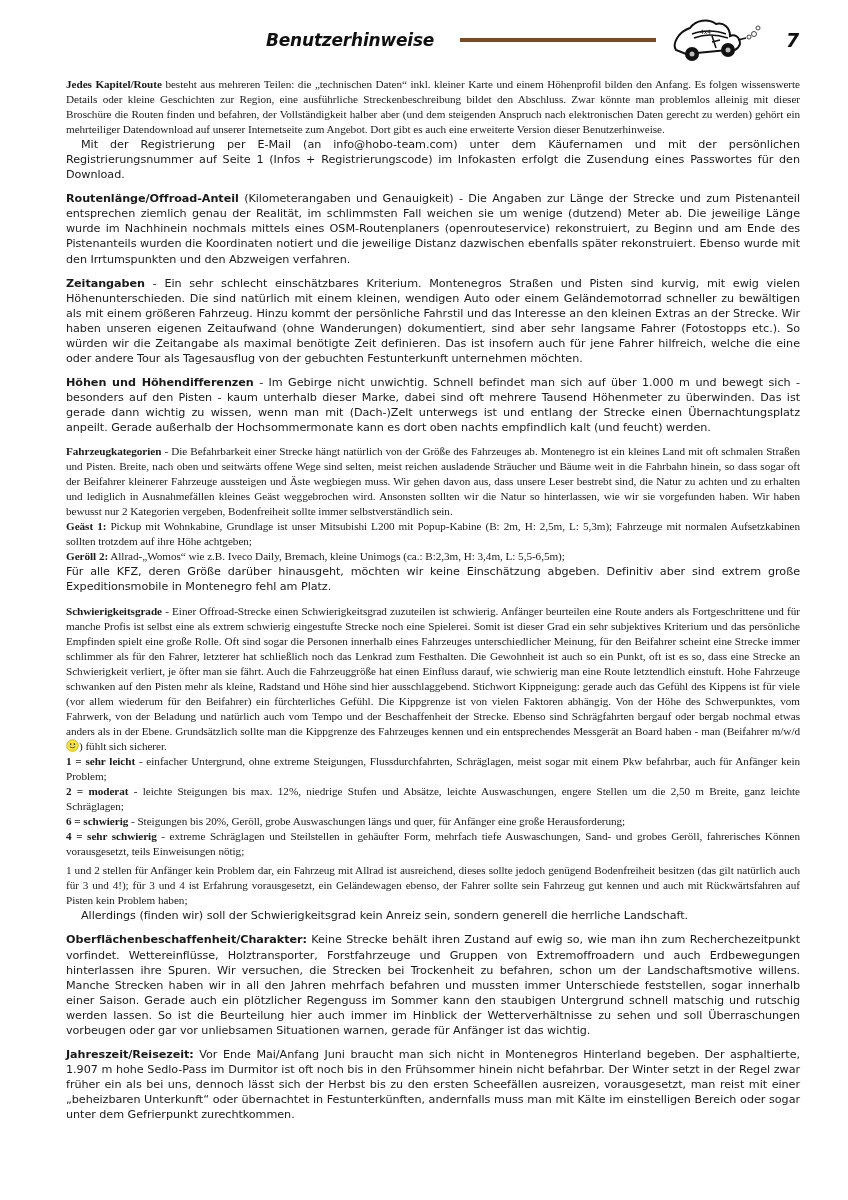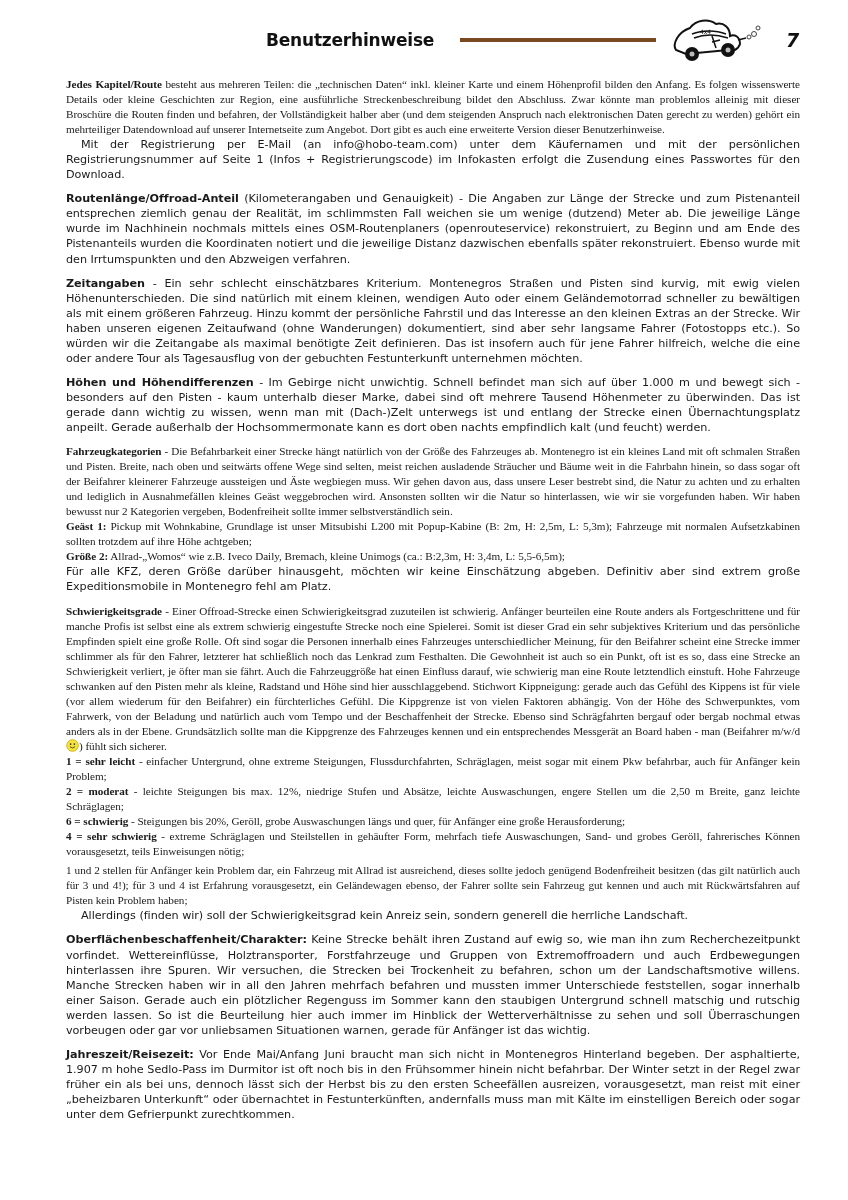--- a/index.html
+++ b/index.html
@@ -1,18 +1,18 @@
 <!DOCTYPE html>
 <html><head>
 <meta charset="utf-8">
 <style>
   html, body { margin: 0; padding: 0; background: #ffffff; }
   body { width: 848px; height: 1200px; position: relative; overflow: hidden; font-family: "DejaVu Sans", sans-serif; color: #1a1a1a; }
   .header { position: absolute; left: 0; top: 0; width: 848px; height: 70px; }
-  .header-title { position: absolute; left: 266px; top: 30px; font-family: "DejaVu Sans", sans-serif; font-weight: bold; font-size: 17px; color: #111; letter-spacing: -0.2px; }
+  .header-title { position: absolute; left: 266px; top: 30px; font-family: "DejaVu Sans", sans-serif; font-weight: bold; font-style: italic; font-size: 17px; color: #111; letter-spacing: -0.2px; }
   .header-rule { position: absolute; left: 460px; top: 38px; width: 196px; height: 4px; background: #7a4a22; }
   .header-logo { position: absolute; left: 668px; top: 14px; width: 100px; height: 50px; }
   .page-number { position: absolute; left: 786px; top: 29px; font-weight: bold; font-style: italic; font-size: 19px; color: #111; }
   .content { position: absolute; left: 66px; top: 77px; width: 734px; font-size: 11.2px; line-height: 15.05px; text-align: justify; letter-spacing: -0.05px; }
   .content p { margin: 0 0 9px 0; }
   .content p.tight { margin: 0; font-family: Liberation Serif, serif; }
   .content .indent { text-indent: 15px; }
   .b { font-weight: bold; }
   .smiley { display: inline-block; width: 13px; height: 13px; vertical-align: -2px; }
 </style>
@@ -45,21 +45,21 @@
   <p class="indent">Mit der Registrierung per E-Mail (an info@hobo-team.com) unter dem Käufernamen und mit der persönlichen Registrierungsnummer auf Seite 1 (Infos + Registrierungscode) im Infokasten erfolgt die Zusendung eines Passwortes für den Download.</p>
 
   <p><span class="b">Routenlänge/Offroad-Anteil</span><span> (Kilometerangaben und Genauigkeit) - Die Angaben zur Länge der Strecke und zum Pistenanteil entsprechen ziemlich genau der Realität, im schlimmsten Fall weichen sie um wenige (dutzend) Meter ab. Die jeweilige Länge wurde im Nachhinein nochmals mittels eines OSM-Routenplaners (openrouteservice) rekonstruiert, zu Beginn und am Ende des Pistenanteils wurden die Koordinaten notiert und die jeweilige Distanz dazwischen ebenfalls später rekonstruiert. Ebenso wurde mit den Irrtumspunkten und den Abzweigen verfahren.</span></p>
 
   <p><span class="b">Zeitangaben</span><span> - Ein sehr schlecht einschätzbares Kriterium. Montenegros Straßen und Pisten sind kurvig, mit ewig vielen Höhenunterschieden. Die sind natürlich mit einem kleinen, wendigen Auto oder einem Geländemotorrad schneller zu bewältigen als mit einem größeren Fahrzeug. Hinzu kommt der persönliche Fahrstil und das Interesse an den kleinen Extras an der Strecke. Wir haben unseren eigenen Zeitaufwand (ohne Wanderungen) dokumentiert, sind aber sehr langsame Fahrer (Fotostopps etc.). So würden wir die Zeitangabe als maximal benötigte Zeit definieren. Das ist insofern auch für jene Fahrer hilfreich, welche die eine oder andere Tour als Tagesausflug von der gebuchten Festunterkunft unternehmen möchten.</span></p>
 
   <p><span class="b">Höhen und Höhendifferenzen</span><span> - Im Gebirge nicht unwichtig. Schnell befindet man sich auf über 1.000 m und bewegt sich - besonders auf den Pisten - kaum unterhalb dieser Marke, dabei sind oft mehrere Tausend Höhenmeter zu überwinden. Das ist gerade dann wichtig zu wissen, wenn man mit (Dach-)Zelt unterwegs ist und entlang der Strecke einen Übernachtungsplatz anpeilt. Gerade außerhalb der Hochsommermonate kann es dort oben nachts empfindlich kalt (und feucht) werden.</span></p>
 
   <p class="tight"><span class="b">Fahrzeugkategorien</span><span> - Die Befahrbarkeit einer Strecke hängt natürlich von der Größe des Fahrzeuges ab. Montenegro ist ein kleines Land mit oft schmalen Straßen und Pisten. Breite, nach oben und seitwärts offene Wege sind selten, meist reichen ausladende Sträucher und Bäume weit in die Fahrbahn hinein, so dass sogar oft der Beifahrer kleinerer Fahrzeuge aussteigen und Äste wegbiegen muss. Wir gehen davon aus, dass unsere Leser bestrebt sind, die Natur zu achten und zu erhalten und lediglich in Ausnahmefällen kleines Geäst weggebrochen wird. Ansonsten sollten wir die Natur so hinterlassen, wie wir sie vorgefunden haben. Wir haben bewusst nur 2 Kategorien vergeben, Bodenfreiheit sollte immer selbstverständlich sein.</span></p>
   <p class="tight"><span class="b">Geäst 1:</span><span> Pickup mit Wohnkabine, Grundlage ist unser Mitsubishi L200 mit Popup-Kabine (B: 2m, H: 2,5m, L: 5,3m); Fahrzeuge mit normalen Aufsetzkabinen sollten trotzdem auf ihre Höhe achtgeben;</span></p>
-  <p class="tight"><span class="b">Größe 2:</span><span> Allrad-„Womos“ wie z.B. Iveco Daily, Bremach, kleine Unimogs (ca.: B:2,3m, H: 3,4m, L: 5,5-6,5m);</span></p>
+  <p class="tight"><span class="b">Geröll 2:</span><span> Allrad-„Womos“ wie z.B. Iveco Daily, Bremach, kleine Unimogs (ca.: B:2,3m, H: 3,4m, L: 5,5-6,5m);</span></p>
   <p>Für alle KFZ, deren Größe darüber hinausgeht, möchten wir keine Einschätzung abgeben. Definitiv aber sind extrem große Expeditionsmobile in Montenegro fehl am Platz.</p>
 
   <p class="tight"><span class="b">Schwierigkeitsgrade</span><span> - Einer Offroad-Strecke einen Schwierigkeitsgrad zuzuteilen ist schwierig. Anfänger beurteilen eine Route anders als Fortgeschrittene und für manche Profis ist selbst eine als extrem schwierig eingestufte Strecke noch eine Spielerei. Somit ist dieser Grad ein sehr subjektives Kriterium und das persönliche Empfinden spielt eine große Rolle. Oft sind sogar die Personen innerhalb eines Fahrzeuges unterschiedlicher Meinung, für den Beifahrer scheint eine Strecke immer schlimmer als für den Fahrer, letzterer hat schließlich noch das Lenkrad zum Festhalten. Die Gewohnheit ist auch so ein Punkt, oft ist es so, dass eine Strecke an Schwierigkeit verliert, je öfter man sie fährt. Auch die Fahrzeuggröße hat einen Einfluss darauf, wie schwierig man eine Route letztendlich einstuft. Hohe Fahrzeuge schwanken auf den Pisten mehr als kleine, Radstand und Höhe sind hier ausschlaggebend. Stichwort Kippneigung: gerade auch das Gefühl des Kippens ist für viele (vor allem wiederum für den Beifahrer) ein fürchterliches Gefühl. Die Kippgrenze ist von vielen Faktoren abhängig. Von der Höhe des Schwerpunktes, vom Fahrwerk, von der Beladung und natürlich auch vom Tempo und der Beschaffenheit der Strecke. Ebenso sind Schrägfahrten bergauf oder bergab nochmal etwas anders als in der Ebene. Grundsätzlich sollte man die Kippgrenze des Fahrzeuges kennen und ein entsprechendes Messgerät an Board haben - man (Beifahrer m/w/d </span><svg class="smiley" viewBox="0 0 14 14">
         <circle cx="7" cy="7" r="6.3" fill="#f5e33a" stroke="#c8a800" stroke-width="0.8"></circle>
         <circle cx="5" cy="5.5" r="0.9" fill="#333"></circle>
         <circle cx="9" cy="5.5" r="0.9" fill="#333"></circle>
         <path d="M4.2 8.3 Q7 11 9.8 8.3" fill="none" stroke="#333" stroke-width="0.9"></path>
       </svg><span>) fühlt sich sicherer.</span></p>
   <p class="tight"><span class="b">1 = sehr leicht</span><span> - einfacher Untergrund, ohne extreme Steigungen, Flussdurchfahrten, Schräglagen, meist sogar mit einem Pkw befahrbar, auch für Anfänger kein Problem;</span></p>
   <p class="tight"><span class="b">2 = moderat</span><span> - leichte Steigungen bis max. 12%, niedrige Stufen und Absätze, leichte Auswaschungen, engere Stellen um die 2,50 m Breite, ganz leichte Schräglagen;</span></p>

